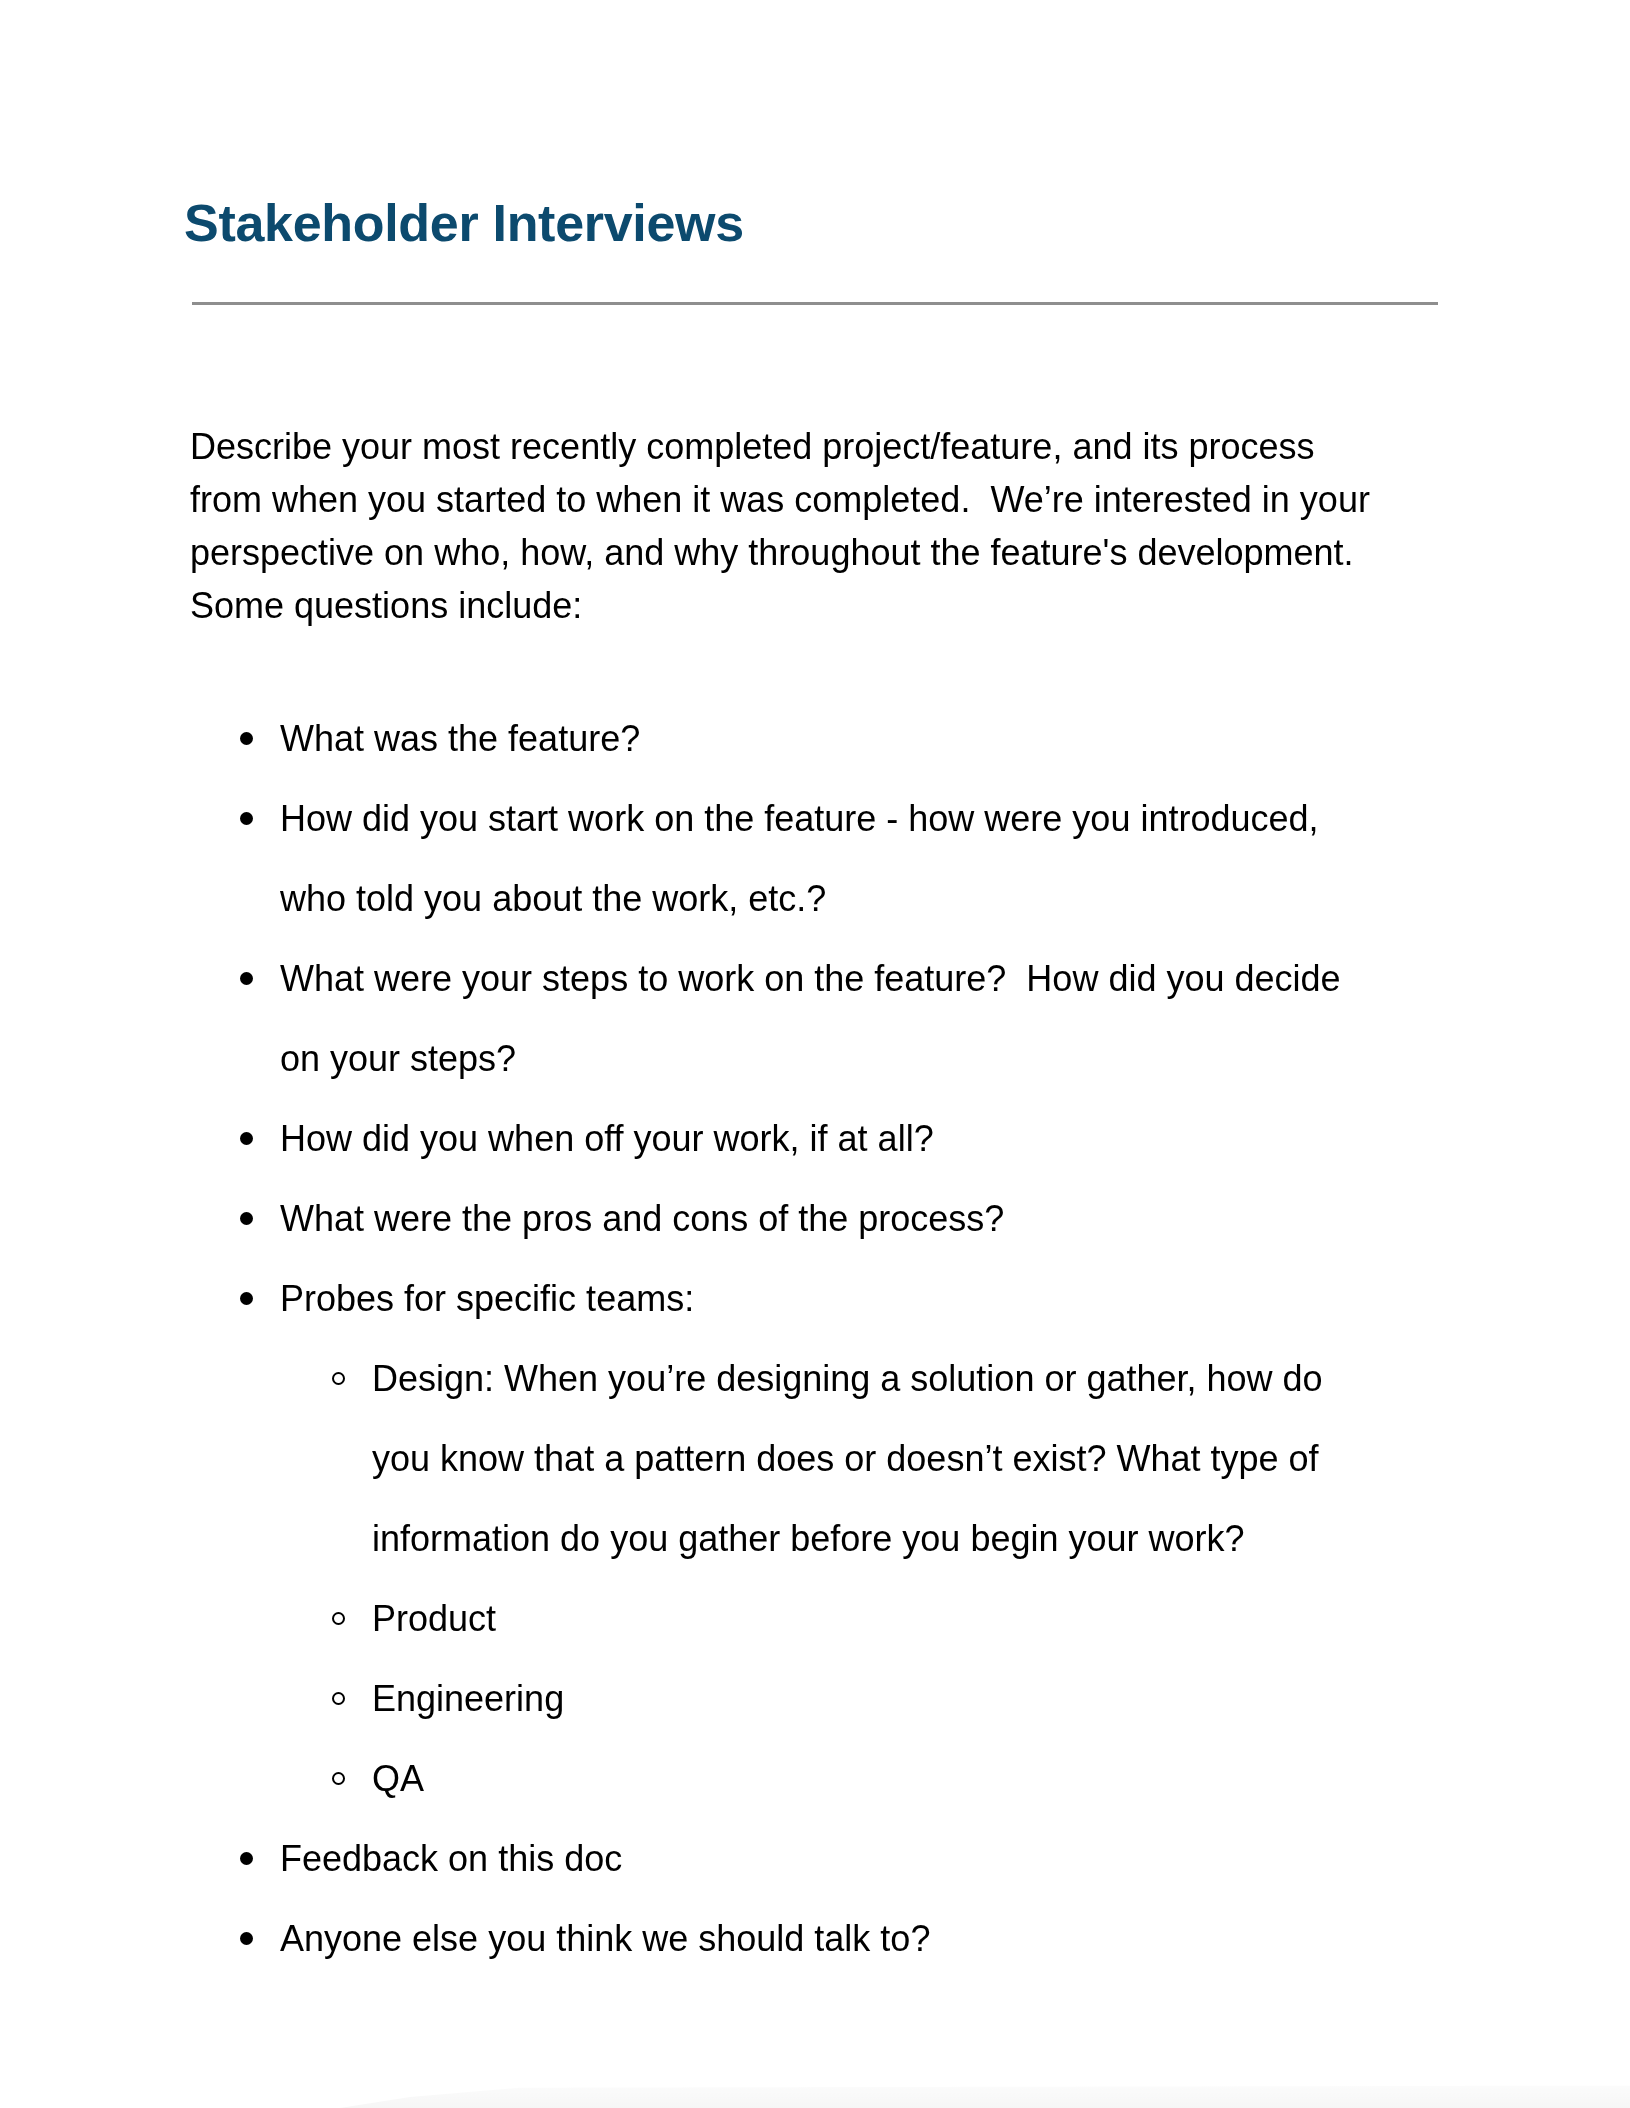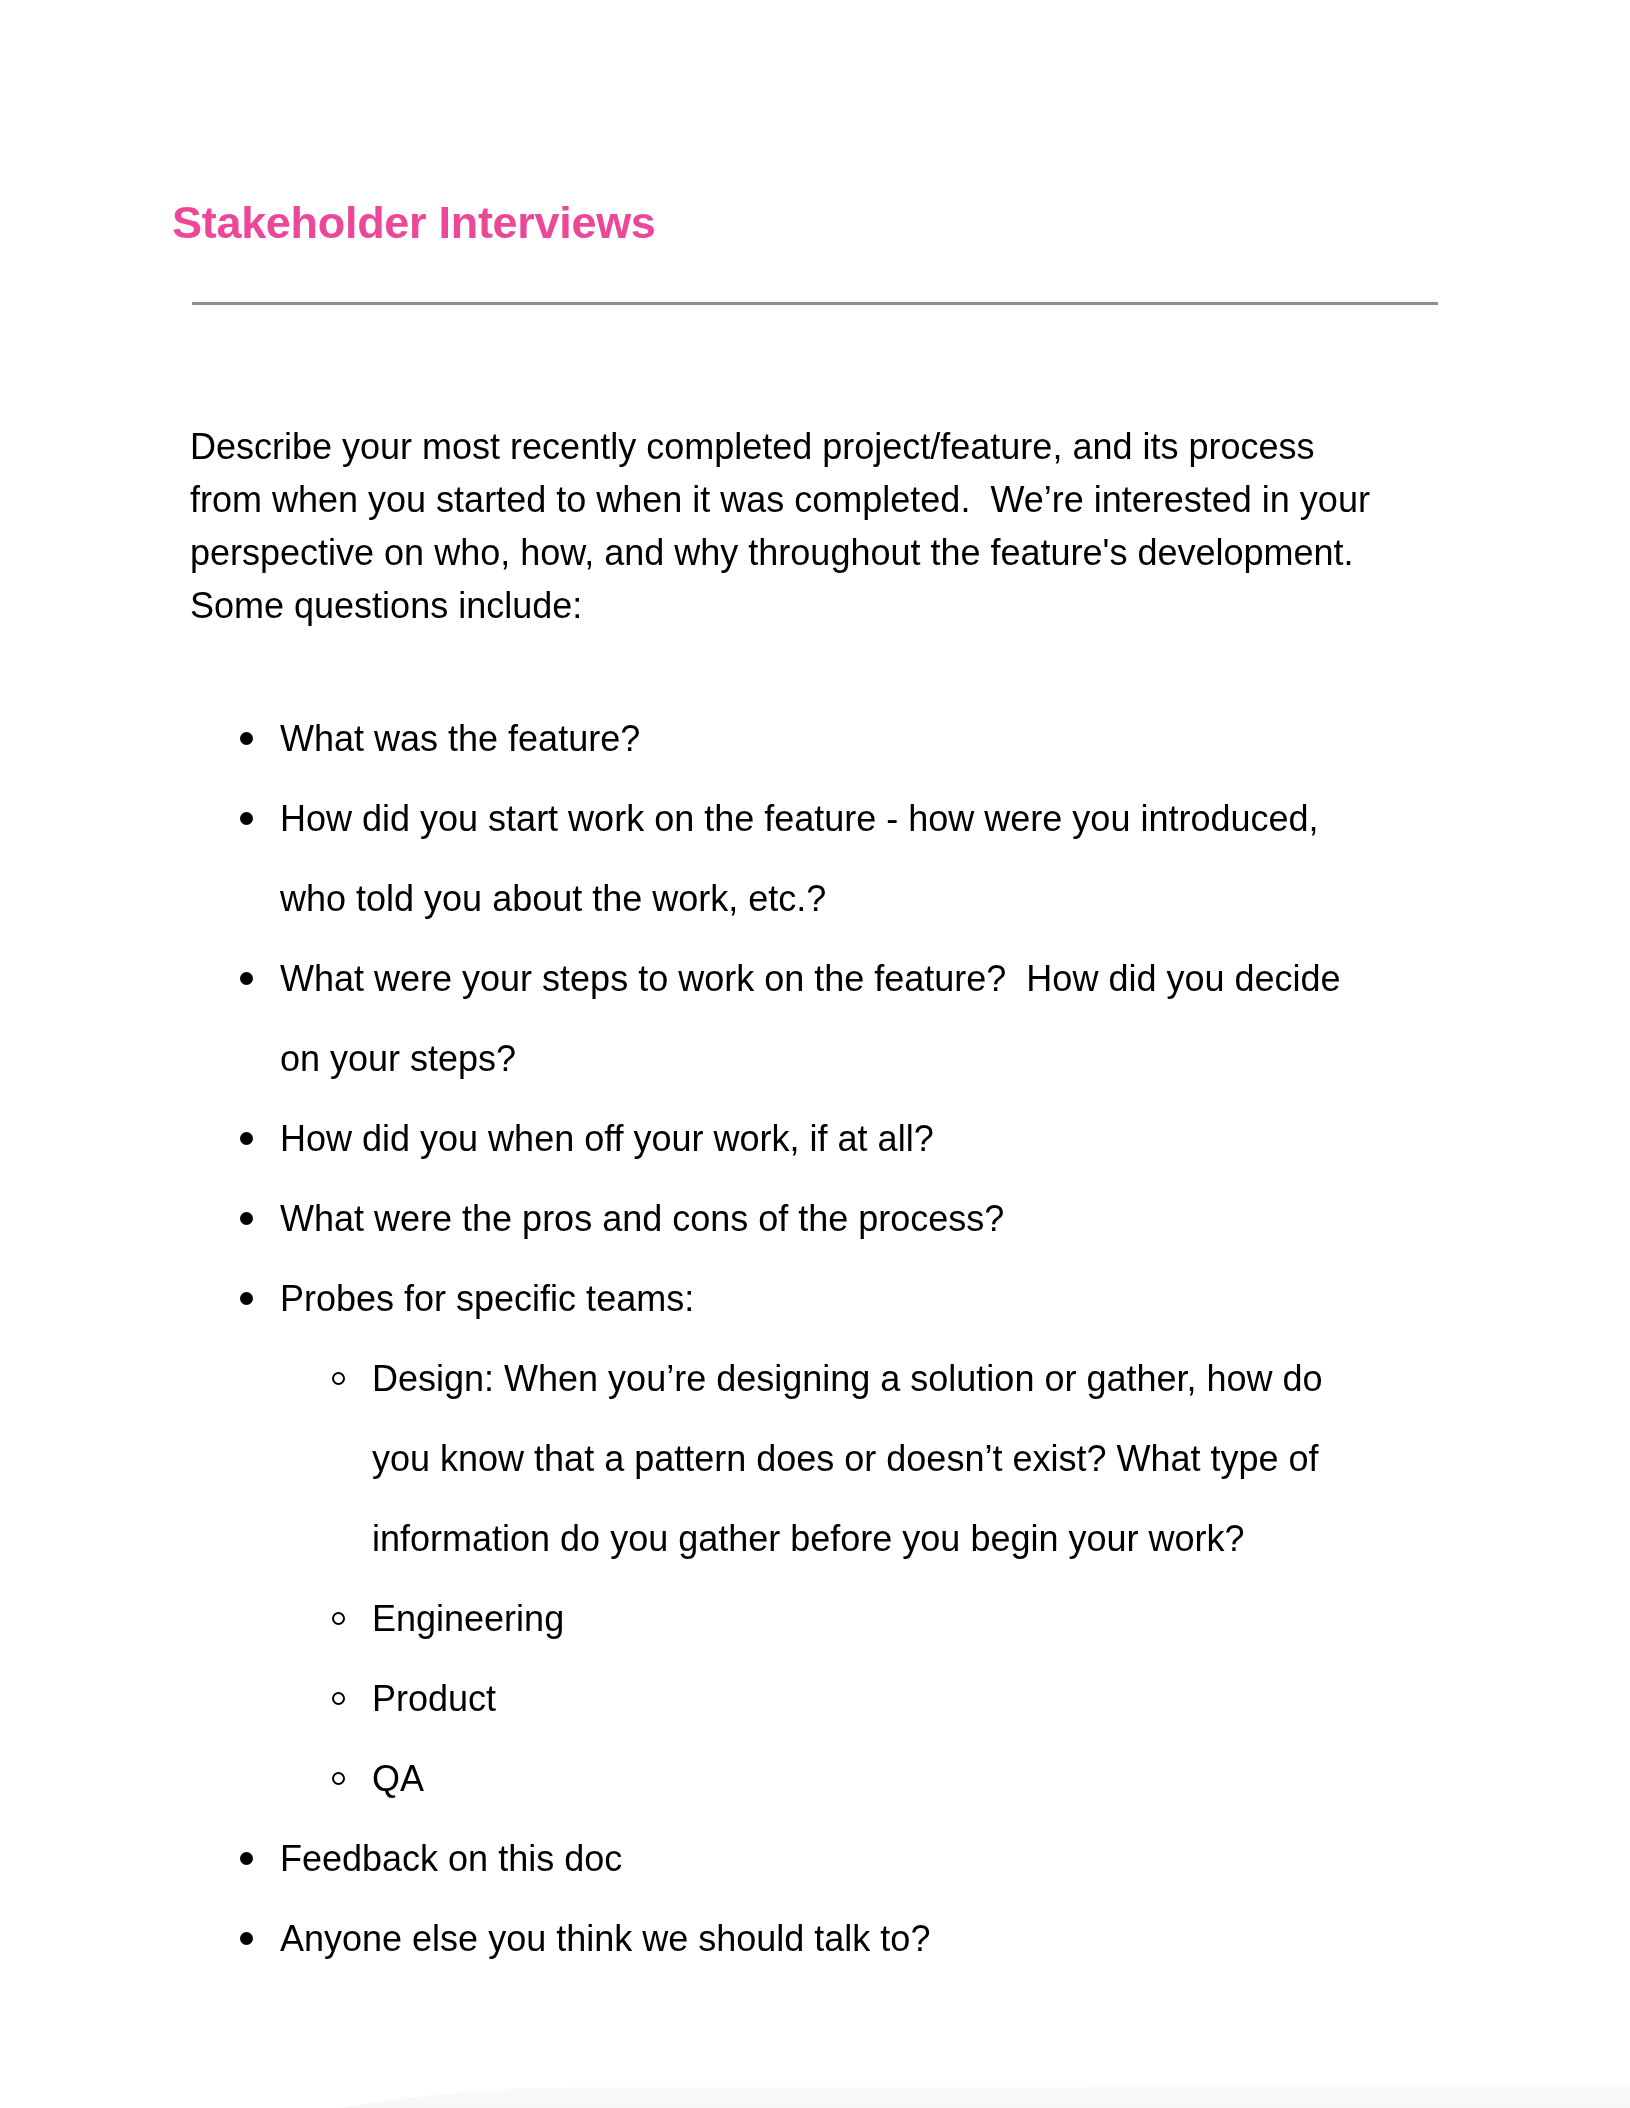--- a/index.html
+++ b/index.html
@@ -11,28 +11,28 @@
     position: relative;
     width: 1630px;
     height: 2108px;
     background: #ffffff;
     font-family: "Liberation Sans", sans-serif;
     color: #000000;
     overflow: hidden;
   }
   .doc-title {
     position: absolute;
-    left: 172px;
+    left: 184px;
     top: 199px;
-    font-size: 45px;
+    font-size: 52px;
     line-height: 48px;
     font-weight: 700;
     letter-spacing: -0.3px;
     white-space: pre;
-    color: #ec4899;
+    color: #0c4a6e;
   }
   .title-divider {
     position: absolute;
     left: 192px;
     top: 302px;
     width: 1246px;
     height: 3px;
     background: #8e8e8e;
   }
   .content {
@@ -138,25 +138,25 @@
           <div class="item-line">Probes for specific teams:</div>
         </div>
         <div class="list-item level-2">
           <span class="marker circle"></span>
           <div class="item-line">Design: When you’re designing a solution or gather, how do</div>
           <div class="item-line">you know that a pattern does or doesn’t exist? What type of</div>
           <div class="item-line">information do you gather before you begin your work?</div>
         </div>
         <div class="list-item level-2">
           <span class="marker circle"></span>
-          <div class="item-line">Engineering</div>
+          <div class="item-line">Product</div>
         </div>
         <div class="list-item level-2">
           <span class="marker circle"></span>
-          <div class="item-line">Product</div>
+          <div class="item-line">Engineering</div>
         </div>
         <div class="list-item level-2">
           <span class="marker circle"></span>
           <div class="item-line">QA</div>
         </div>
         <div class="list-item level-1">
           <span class="marker dot"></span>
           <div class="item-line">Feedback on this doc</div>
         </div>
         <div class="list-item level-1">

